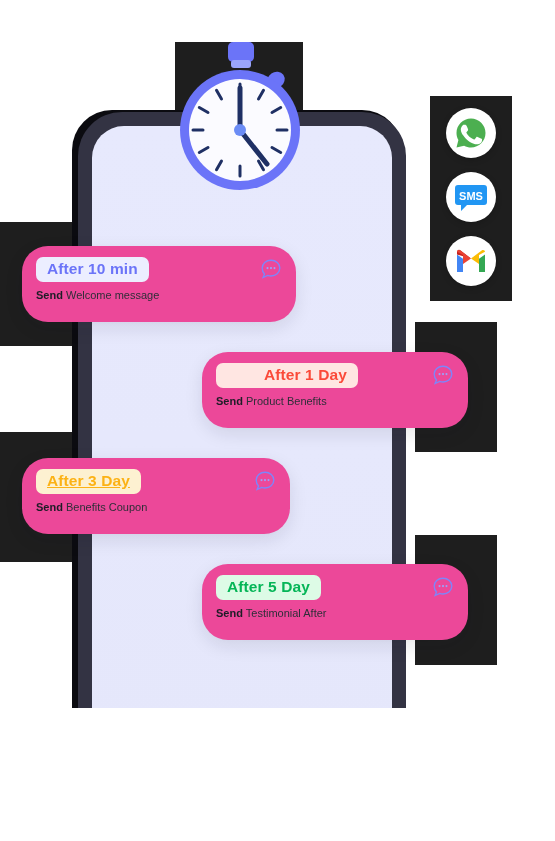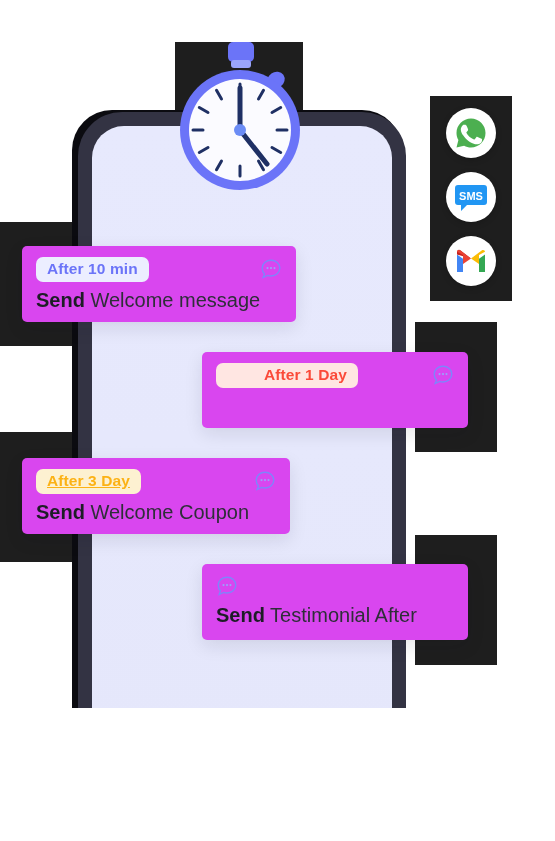--- a/index.html
+++ b/index.html
@@ -77,22 +77,22 @@
     justify-content: center;
     box-shadow: 0 2px 6px rgba(0,0,0,.18);
   }
   #app-whatsapp { top: 12px; }
   #app-sms      { top: 76px; }
   #app-gmail    { top: 140px; }
 
   
   .msg-card {
     position: absolute;
-    background: #d946ef;
-    border-radius: 5px;
+    background: #ec4899;
+    border-radius: 26px;
     box-shadow: 0 6px 18px rgba(20,20,40,.10);
     padding: 11px 14px 12px 14px;
     box-sizing: border-box;
   }
   #card-1 { left: 22px;  top: 246px; width: 274px; height: 76px; }
   #card-2 { left: 202px; top: 352px; width: 266px; height: 76px; }
   #card-3 { left: 22px;  top: 458px; width: 268px; height: 76px; }
   #card-4 { left: 202px; top: 564px; width: 266px; height: 76px; }
 
   .card-top {
@@ -109,21 +109,21 @@
     letter-spacing: .1px;
     line-height: 1.15;
   }
   .badge-purple { background: #eceeff; color: #6b74f8; }
   .badge-red    { background: #ffe6e2; color: #fb4a39; padding-left: 48px; }
   .badge-yellow { background: #fdf1d1; color: #fcb215; text-decoration: underline; }
   .badge-green  { background: #ddfbe6; color: #05b557; }
 
   .card-body {
     margin-top: 7px;
-    font-size: 20px;
+    font-size: 11px;
     color: #2e2e38;
     white-space: nowrap;
   }
   .card-body .send-word {
     font-weight: bold;
     color: #1d1d26;
   }
   .bubble-icon { flex: 0 0 auto; line-height: 0; }
 </style>
 </head>
@@ -223,42 +223,47 @@
       <span class="badge badge-red">After 1 Day</span>
       <span class="bubble-icon">
         <svg width="22" height="22" viewBox="0 0 24 24">
           <path d="M12 2.4c5.3 0 9.6 3.8 9.6 8.6s-4.3 8.6-9.6 8.6c-1.3 0-2.5-.2-3.6-.6L3.4 21.3l1.5-3.9C3.4 15.9 2.4 13.6 2.4 11 2.4 6.2 6.7 2.4 12 2.4z" fill="none" stroke="#7d86fb" stroke-width="1.5"></path>
           <circle cx="8.2" cy="11" r="1.15" fill="#9aa2fc"></circle>
           <circle cx="12" cy="11" r="1.15" fill="#9aa2fc"></circle>
           <circle cx="15.8" cy="11" r="1.15" fill="#9aa2fc"></circle>
         </svg>
       </span>
     </div>
+    <div class="card-body">
+      <span class="send-word">Send</span>
+      <span>Product Benefits</span>
+    </div>
   </div>
 
   <div class="msg-card" id="card-3">
     <div class="card-top">
       <span class="badge badge-yellow">After 3 Day</span>
       <span class="bubble-icon">
         <svg width="22" height="22" viewBox="0 0 24 24">
           <path d="M12 2.4c5.3 0 9.6 3.8 9.6 8.6s-4.3 8.6-9.6 8.6c-1.3 0-2.5-.2-3.6-.6L3.4 21.3l1.5-3.9C3.4 15.9 2.4 13.6 2.4 11 2.4 6.2 6.7 2.4 12 2.4z" fill="none" stroke="#7d86fb" stroke-width="1.5"></path>
           <circle cx="8.2" cy="11" r="1.15" fill="#9aa2fc"></circle>
           <circle cx="12" cy="11" r="1.15" fill="#9aa2fc"></circle>
           <circle cx="15.8" cy="11" r="1.15" fill="#9aa2fc"></circle>
         </svg>
       </span>
     </div>
     <div class="card-body">
       <span class="send-word">Send</span>
-      <span>Welcome Coupon</span>
+      <span>Benefits Coupon</span>
     </div>
   </div>
 
   <div class="msg-card" id="card-4">
     <div class="card-top">
+      <span class="badge badge-green">After 5 Day</span>
       <span class="bubble-icon">
         <svg width="22" height="22" viewBox="0 0 24 24">
           <path d="M12 2.4c5.3 0 9.6 3.8 9.6 8.6s-4.3 8.6-9.6 8.6c-1.3 0-2.5-.2-3.6-.6L3.4 21.3l1.5-3.9C3.4 15.9 2.4 13.6 2.4 11 2.4 6.2 6.7 2.4 12 2.4z" fill="none" stroke="#7d86fb" stroke-width="1.5"></path>
           <circle cx="8.2" cy="11" r="1.15" fill="#9aa2fc"></circle>
           <circle cx="12" cy="11" r="1.15" fill="#9aa2fc"></circle>
           <circle cx="15.8" cy="11" r="1.15" fill="#9aa2fc"></circle>
         </svg>
       </span>
     </div>
     <div class="card-body">

